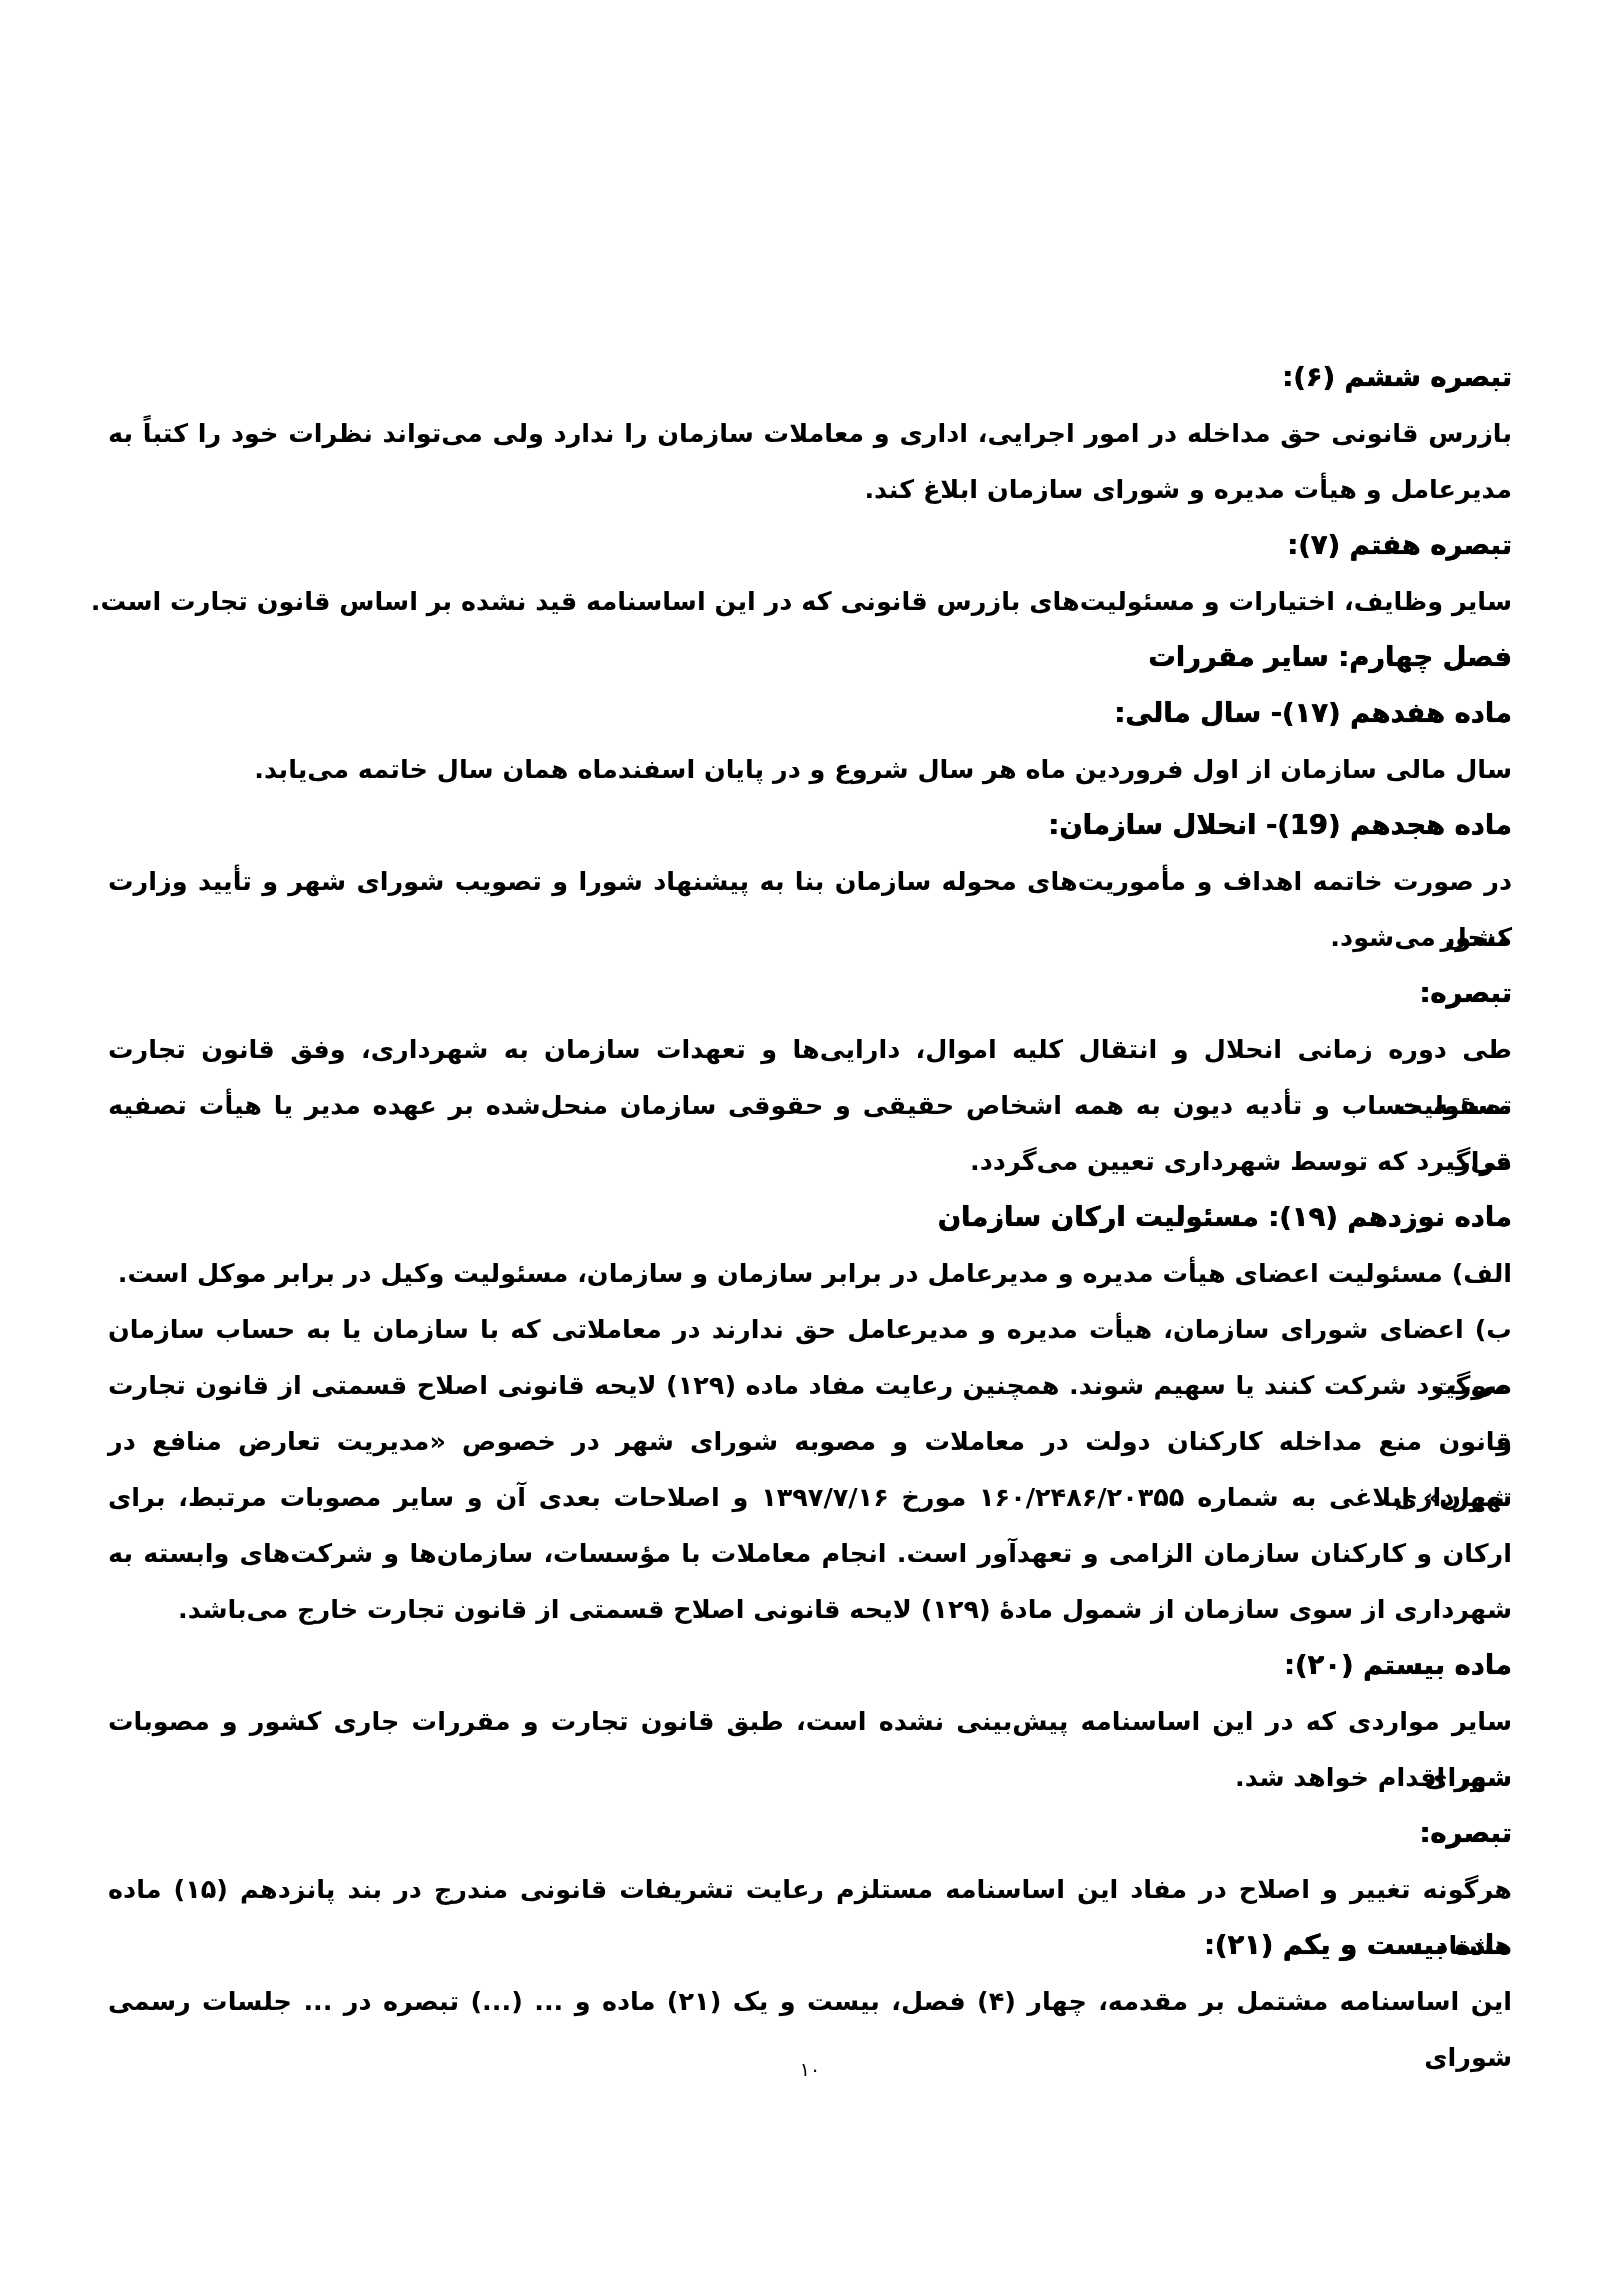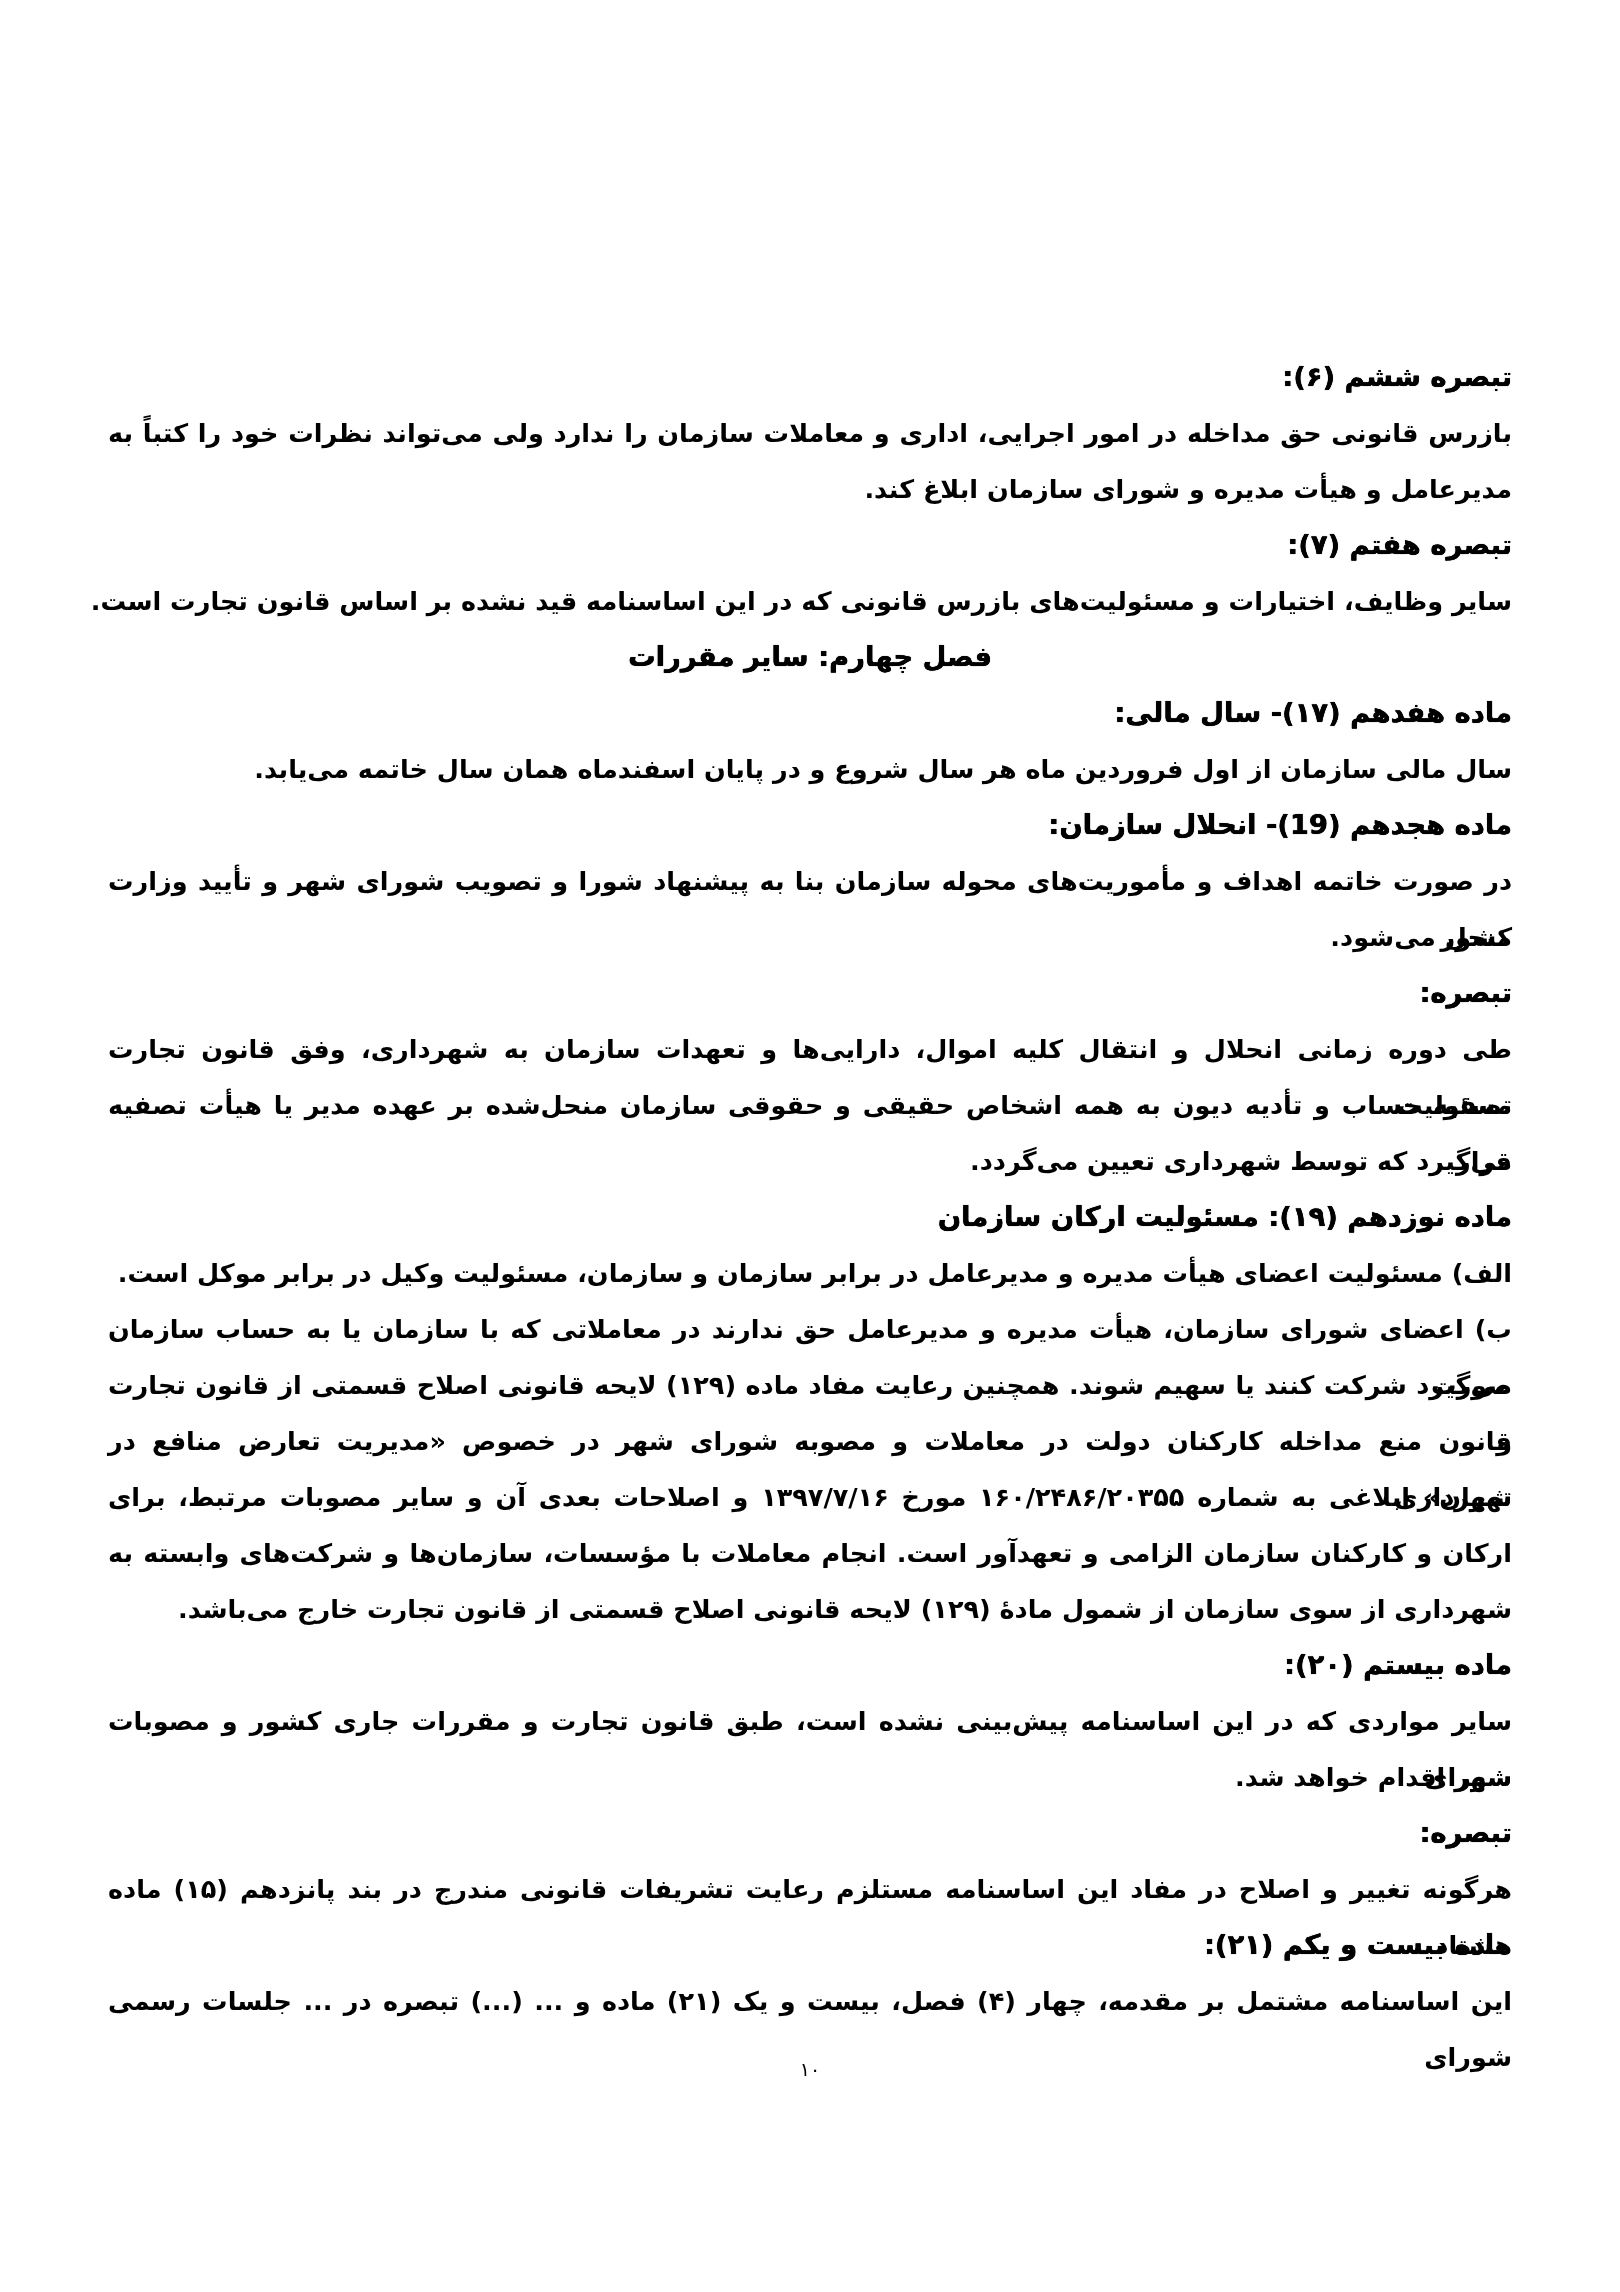--- a/index.html
+++ b/index.html
@@ -38,21 +38,21 @@
     text-align: justify;
     text-align-last: justify;
   }
   
   .line.h {
     font-size: 27.4px;
     text-shadow: 0 0 0.8px #000, 0.3px 0 0 #000;
   }
   
   .line.c {
-    text-align: center;
+    text-align: right;
     white-space: nowrap;
   }
   .page-number {
     margin-top: 25.5px;
     text-align: center;
     font-size: 19px;
     font-weight: 400;
     line-height: 29px;
   }
 </style>

